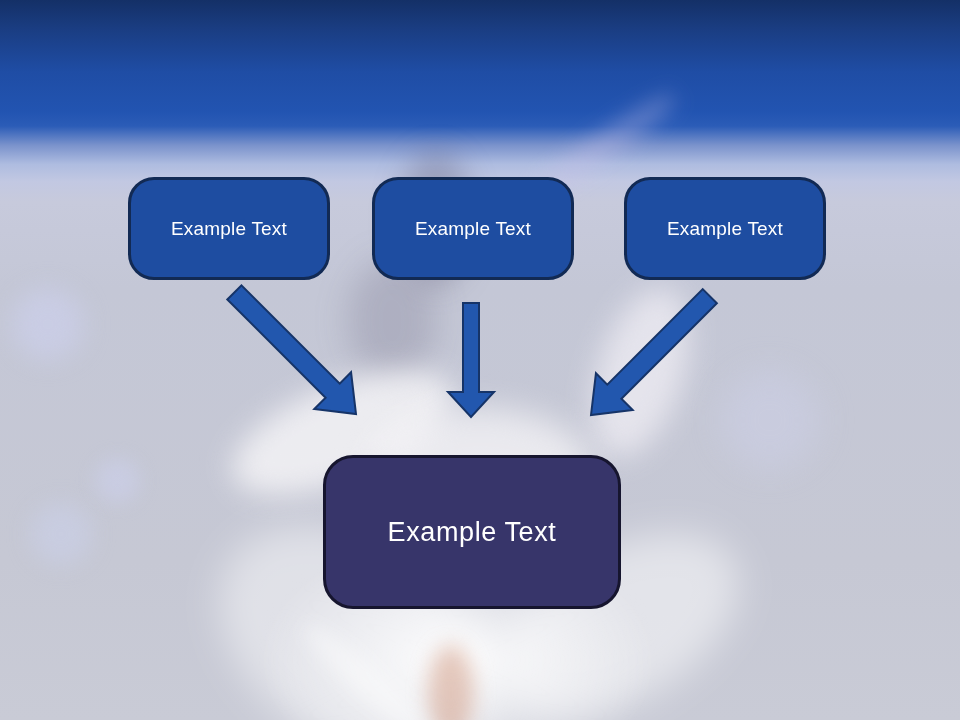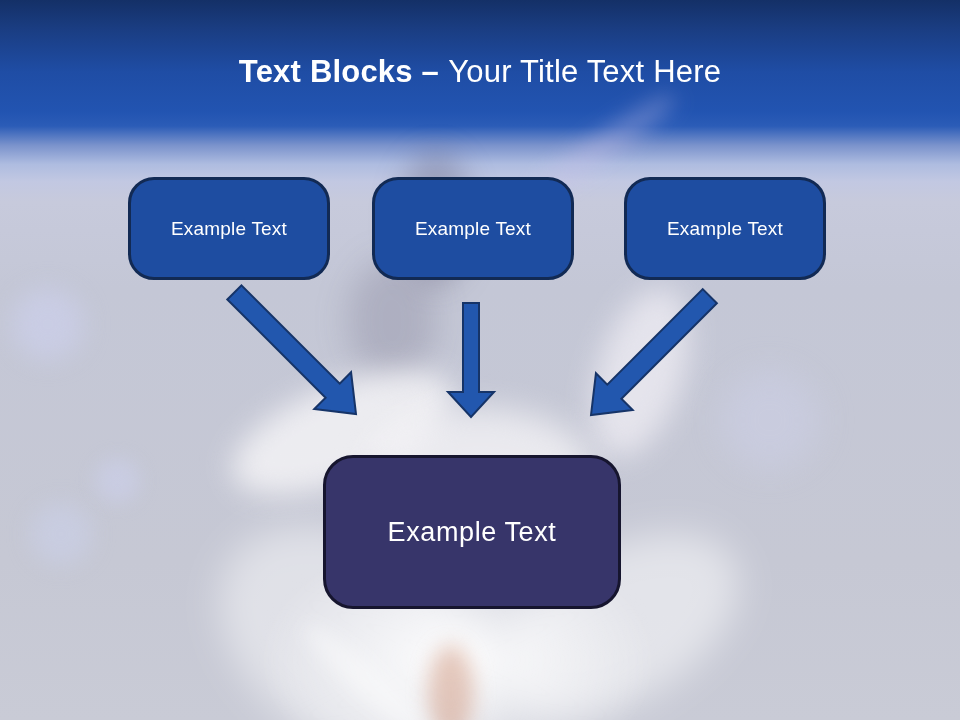--- a/index.html
+++ b/index.html
@@ -106,23 +106,20 @@
     <div class="photo-shape glow-bottom"></div>
     <div class="photo-shape skin-strip"></div>
     <div class="photo-shape streak-bl"></div>
     <div class="photo-shape streak-top"></div>
     <div class="photo-shape bokeh1"></div>
     <div class="photo-shape bokeh2"></div>
     <div class="photo-shape bokeh3"></div>
     <div class="photo-shape bokeh4"></div>
   </div>
 
-  <div class="title">
-    <span class="title-bold">Text Blocks –</span><span class="title-regular">Your Title Text Here</span>
-  </div>
 
   <svg class="arrow-svg" viewBox="0 0 960 720">
 
     <polygon transform="translate(356,414) rotate(-45)" points="-10,-172 10,-172 10,-33 26,-33 0,0 -26,-33 -10,-33"></polygon>
 
     <polygon transform="translate(471,417)" points="-8,-114 8,-114 8,-25 23,-25 0,0 -23,-25 -8,-25"></polygon>
 
     <polygon transform="translate(591,415) rotate(45)" points="-10,-168 10,-168 10,-33 26,-33 0,0 -26,-33 -10,-33"></polygon>
   </svg>
 

